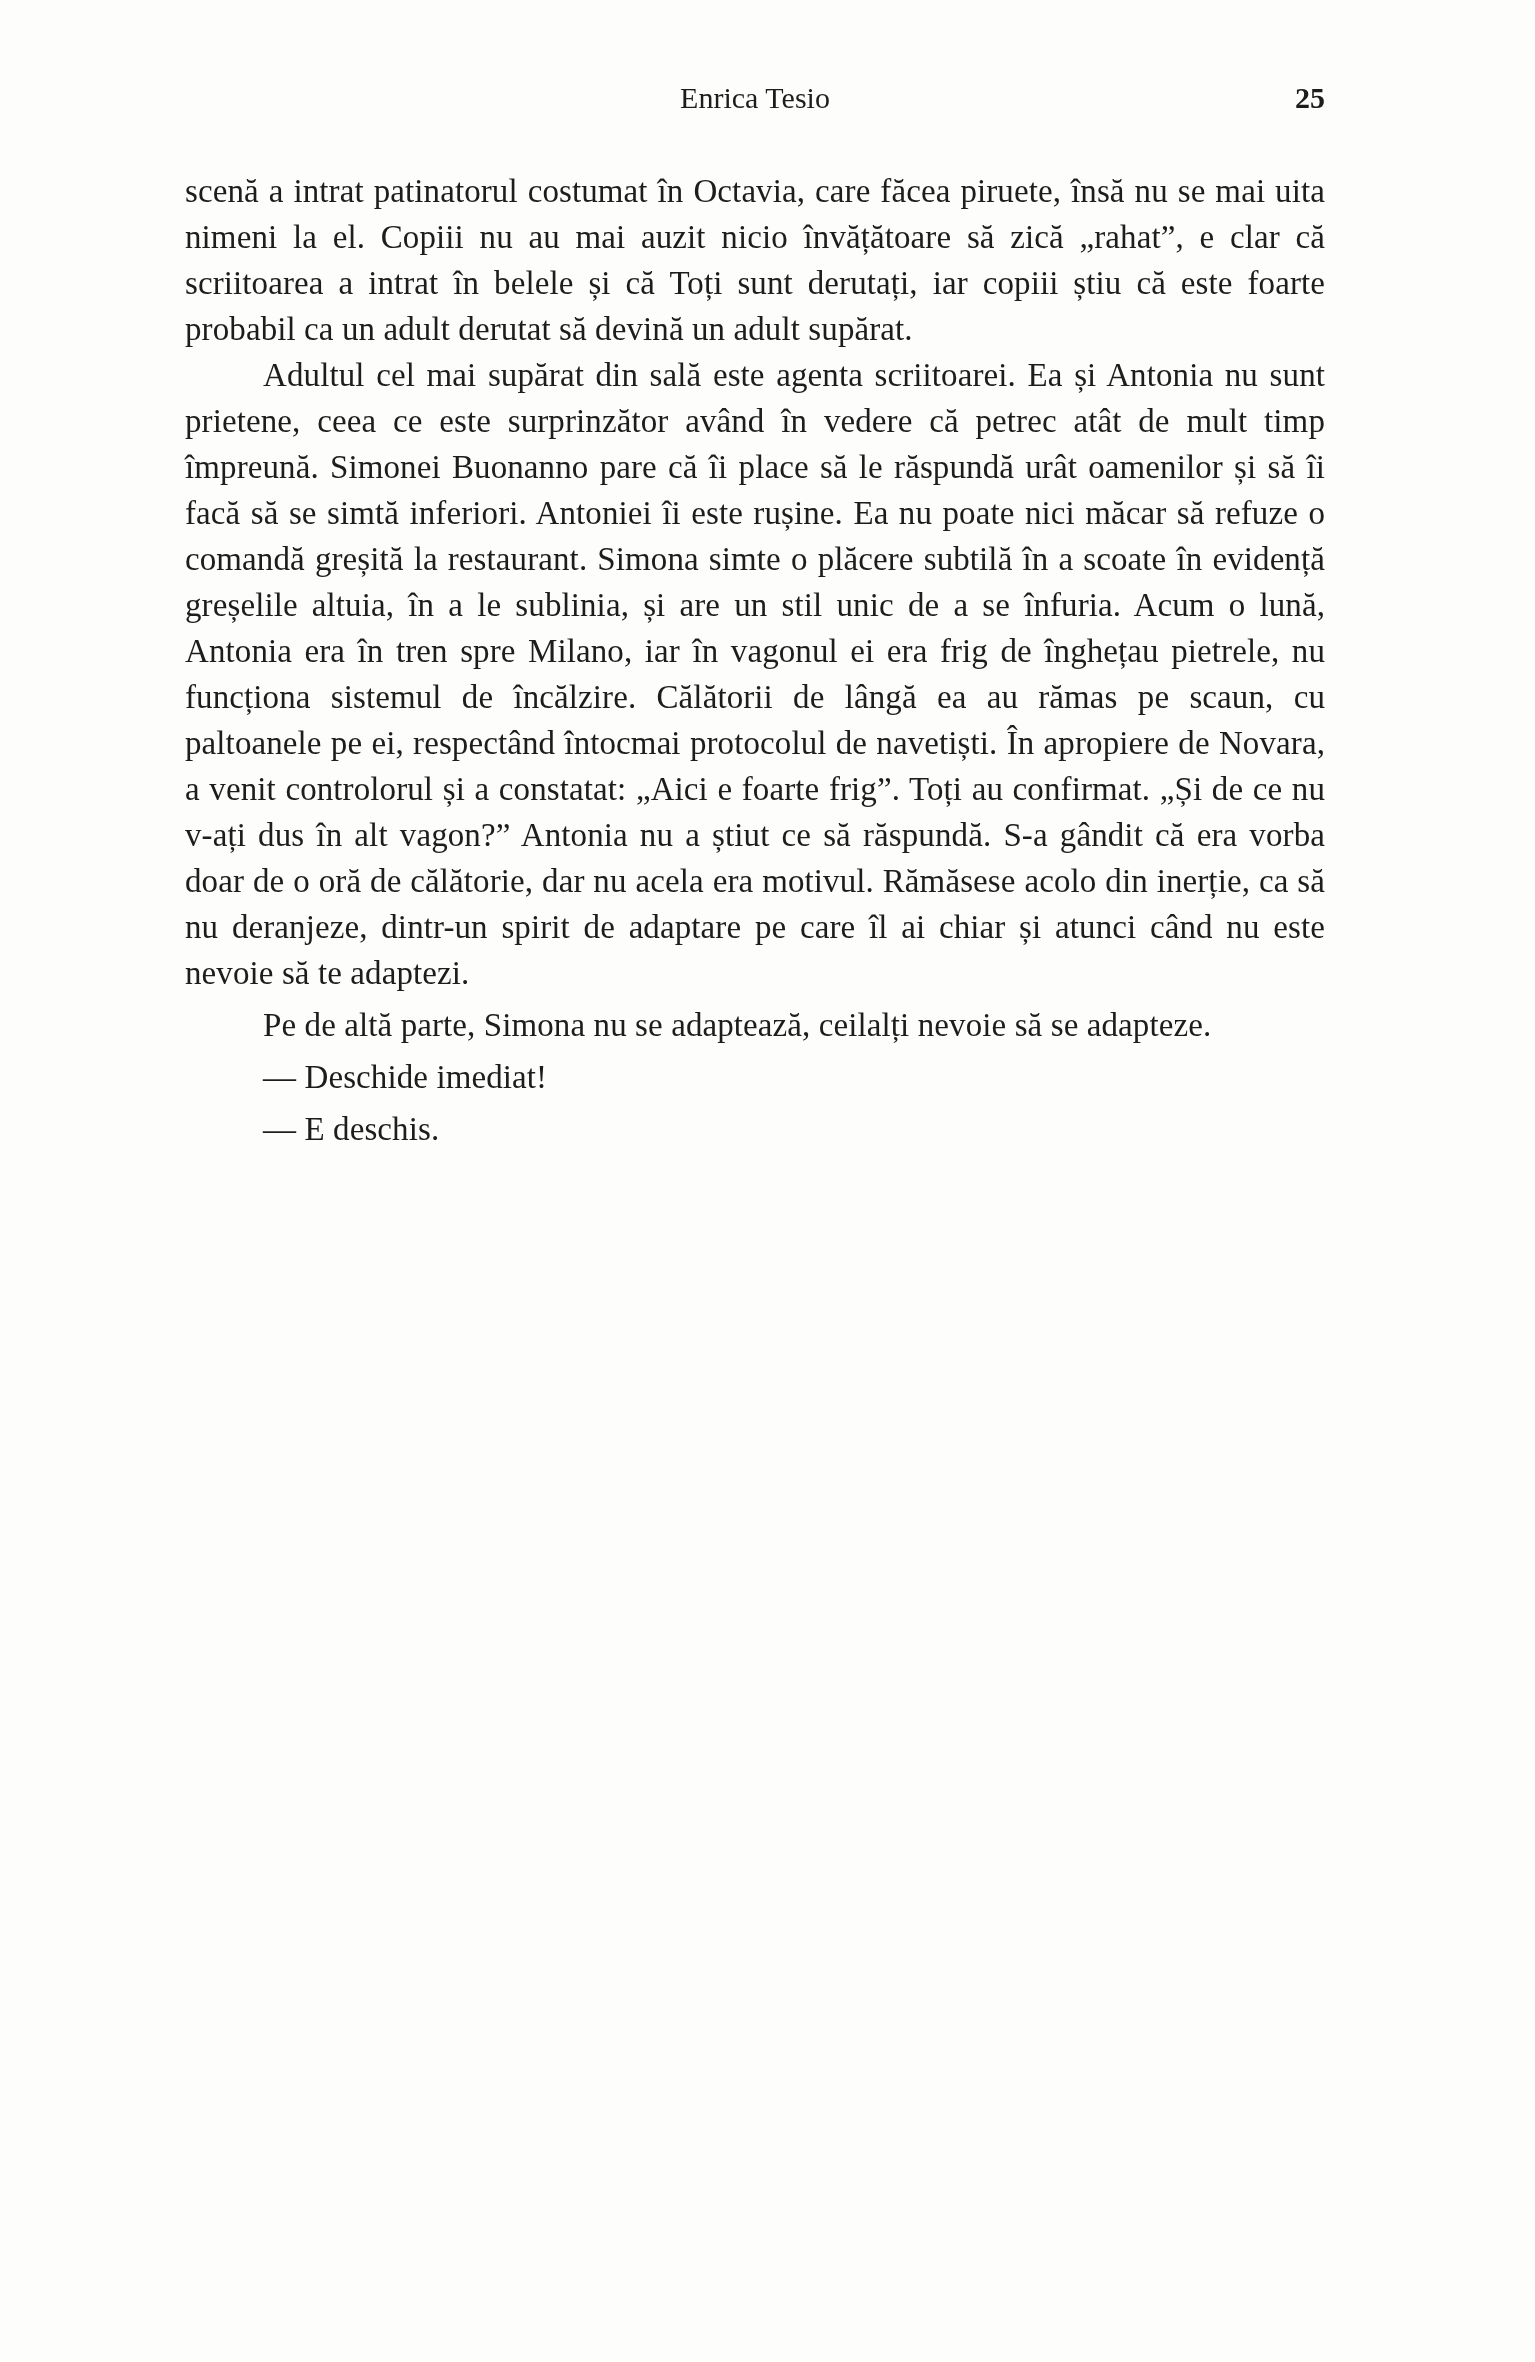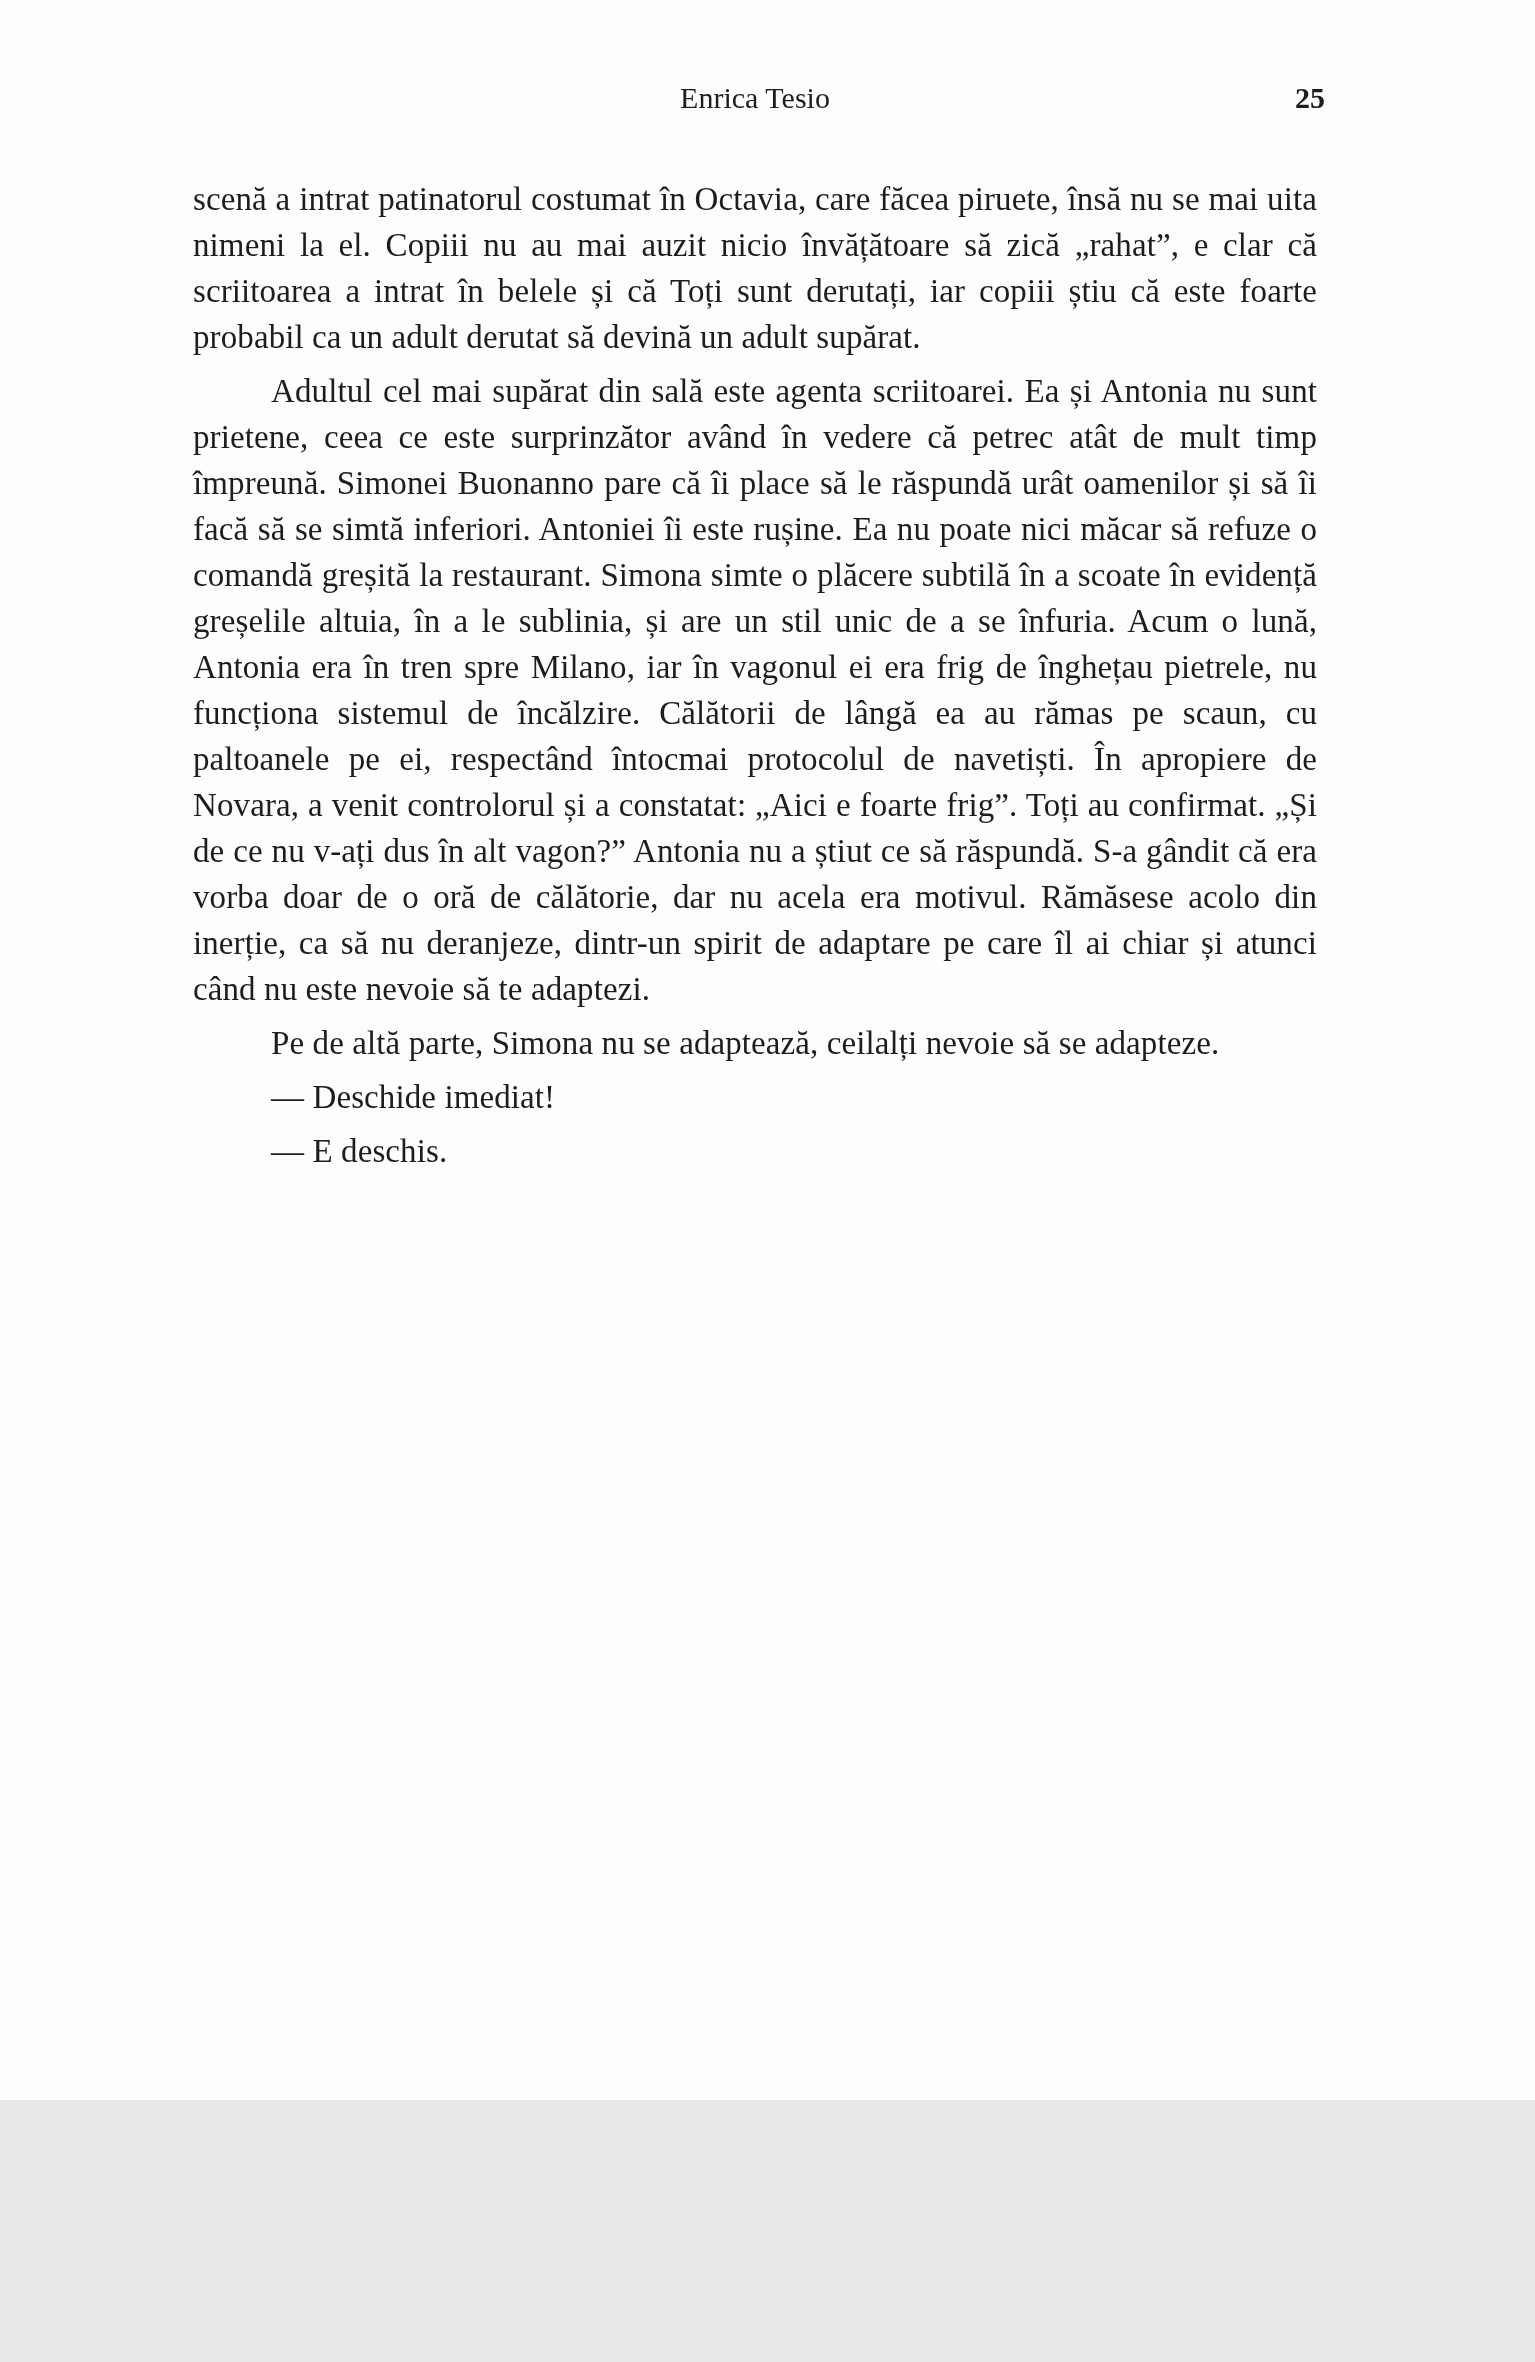--- a/index.html
+++ b/index.html
@@ -3,21 +3,21 @@
 <meta charset="utf-8">
 <style>
   html, body {
     margin: 0;
     padding: 0;
     background: #e9e9e9;
   }
   .page {
     position: relative;
     width: 1535px;
-    height: 2100px;
+    height: 2362px;
     margin: 0 auto;
     background: #fdfdfb;
     color: #1d1d1d;
     font-family: "Liberation Serif", "DejaVu Serif", serif;
     overflow: hidden;
   }
   .page-header {
     position: absolute;
     top: 76px;
     left: 185px;
@@ -40,21 +40,21 @@
     position: absolute;
     top: 168px;
     left: 185px;
     width: 1140px;
     font-size: 33px;
     line-height: 46px;
     text-align: justify;
     letter-spacing: 0.1px;
   }
   .para {
-    margin: 8px;
+    margin: 0;
     text-indent: 78px;
   }
   .para.flush {
     text-indent: 0;
   }
   .para.spaced {
     margin-top: 6px;
   }
 </style>
 </head>

